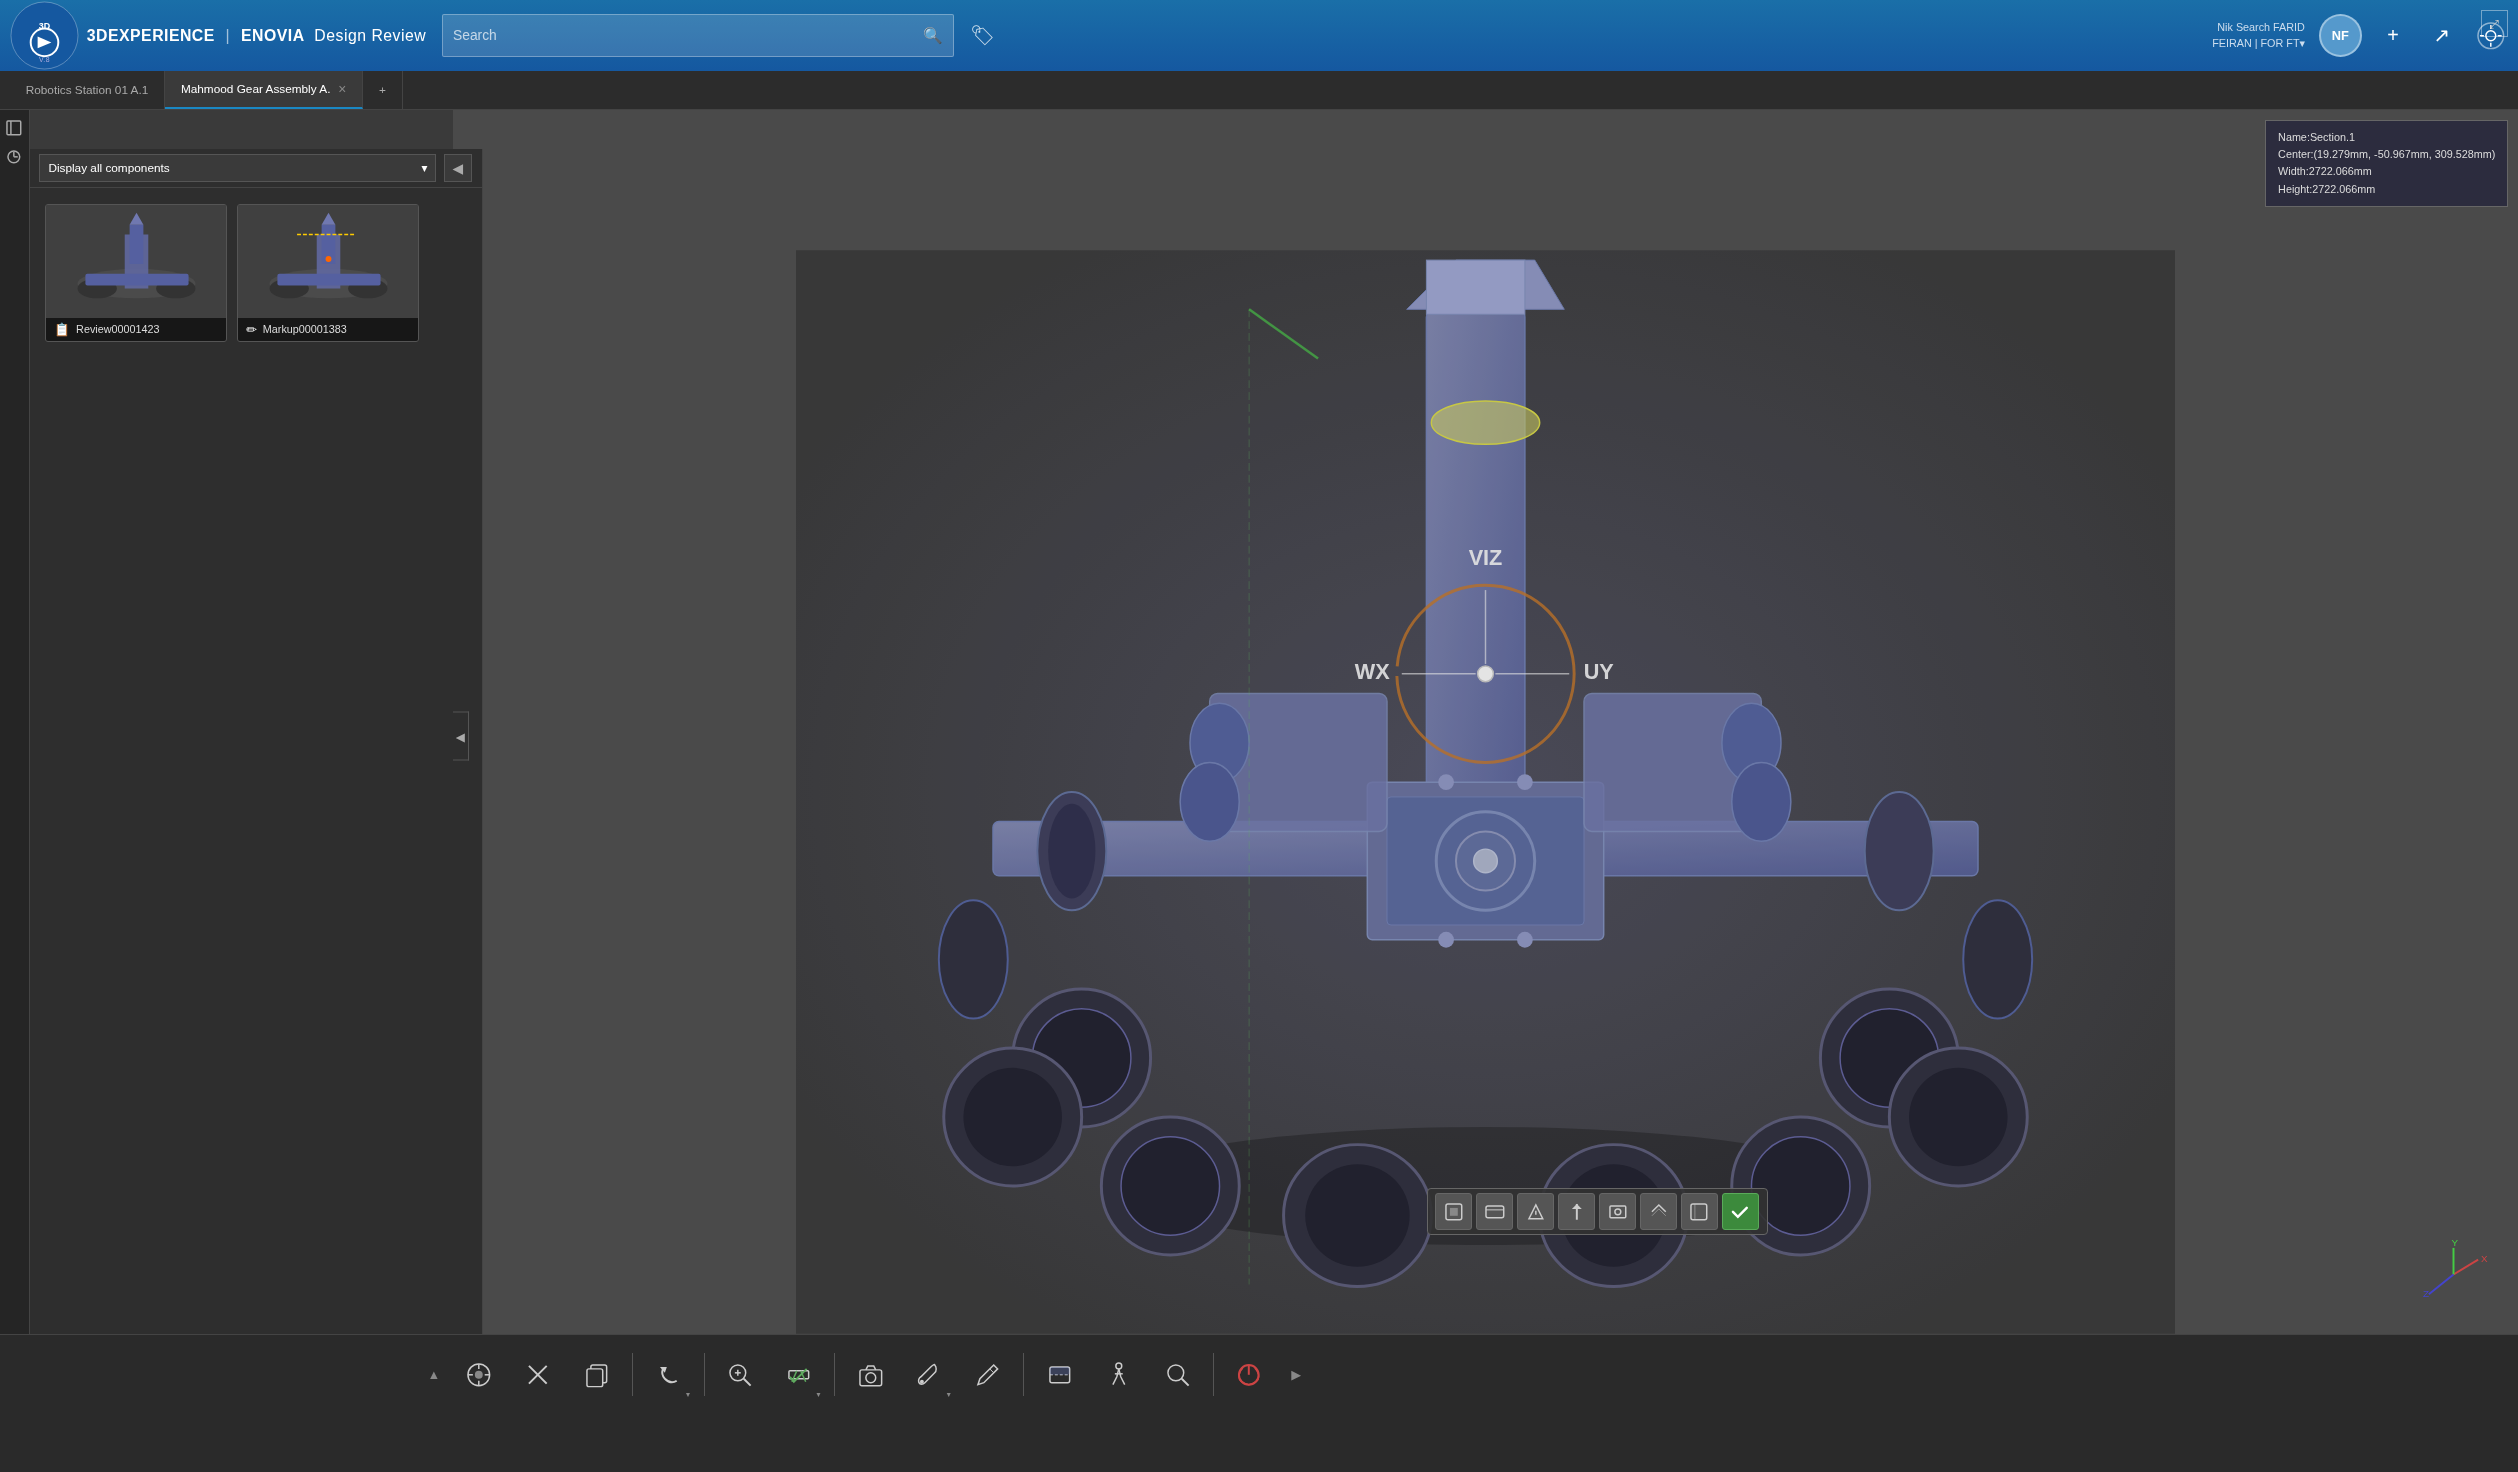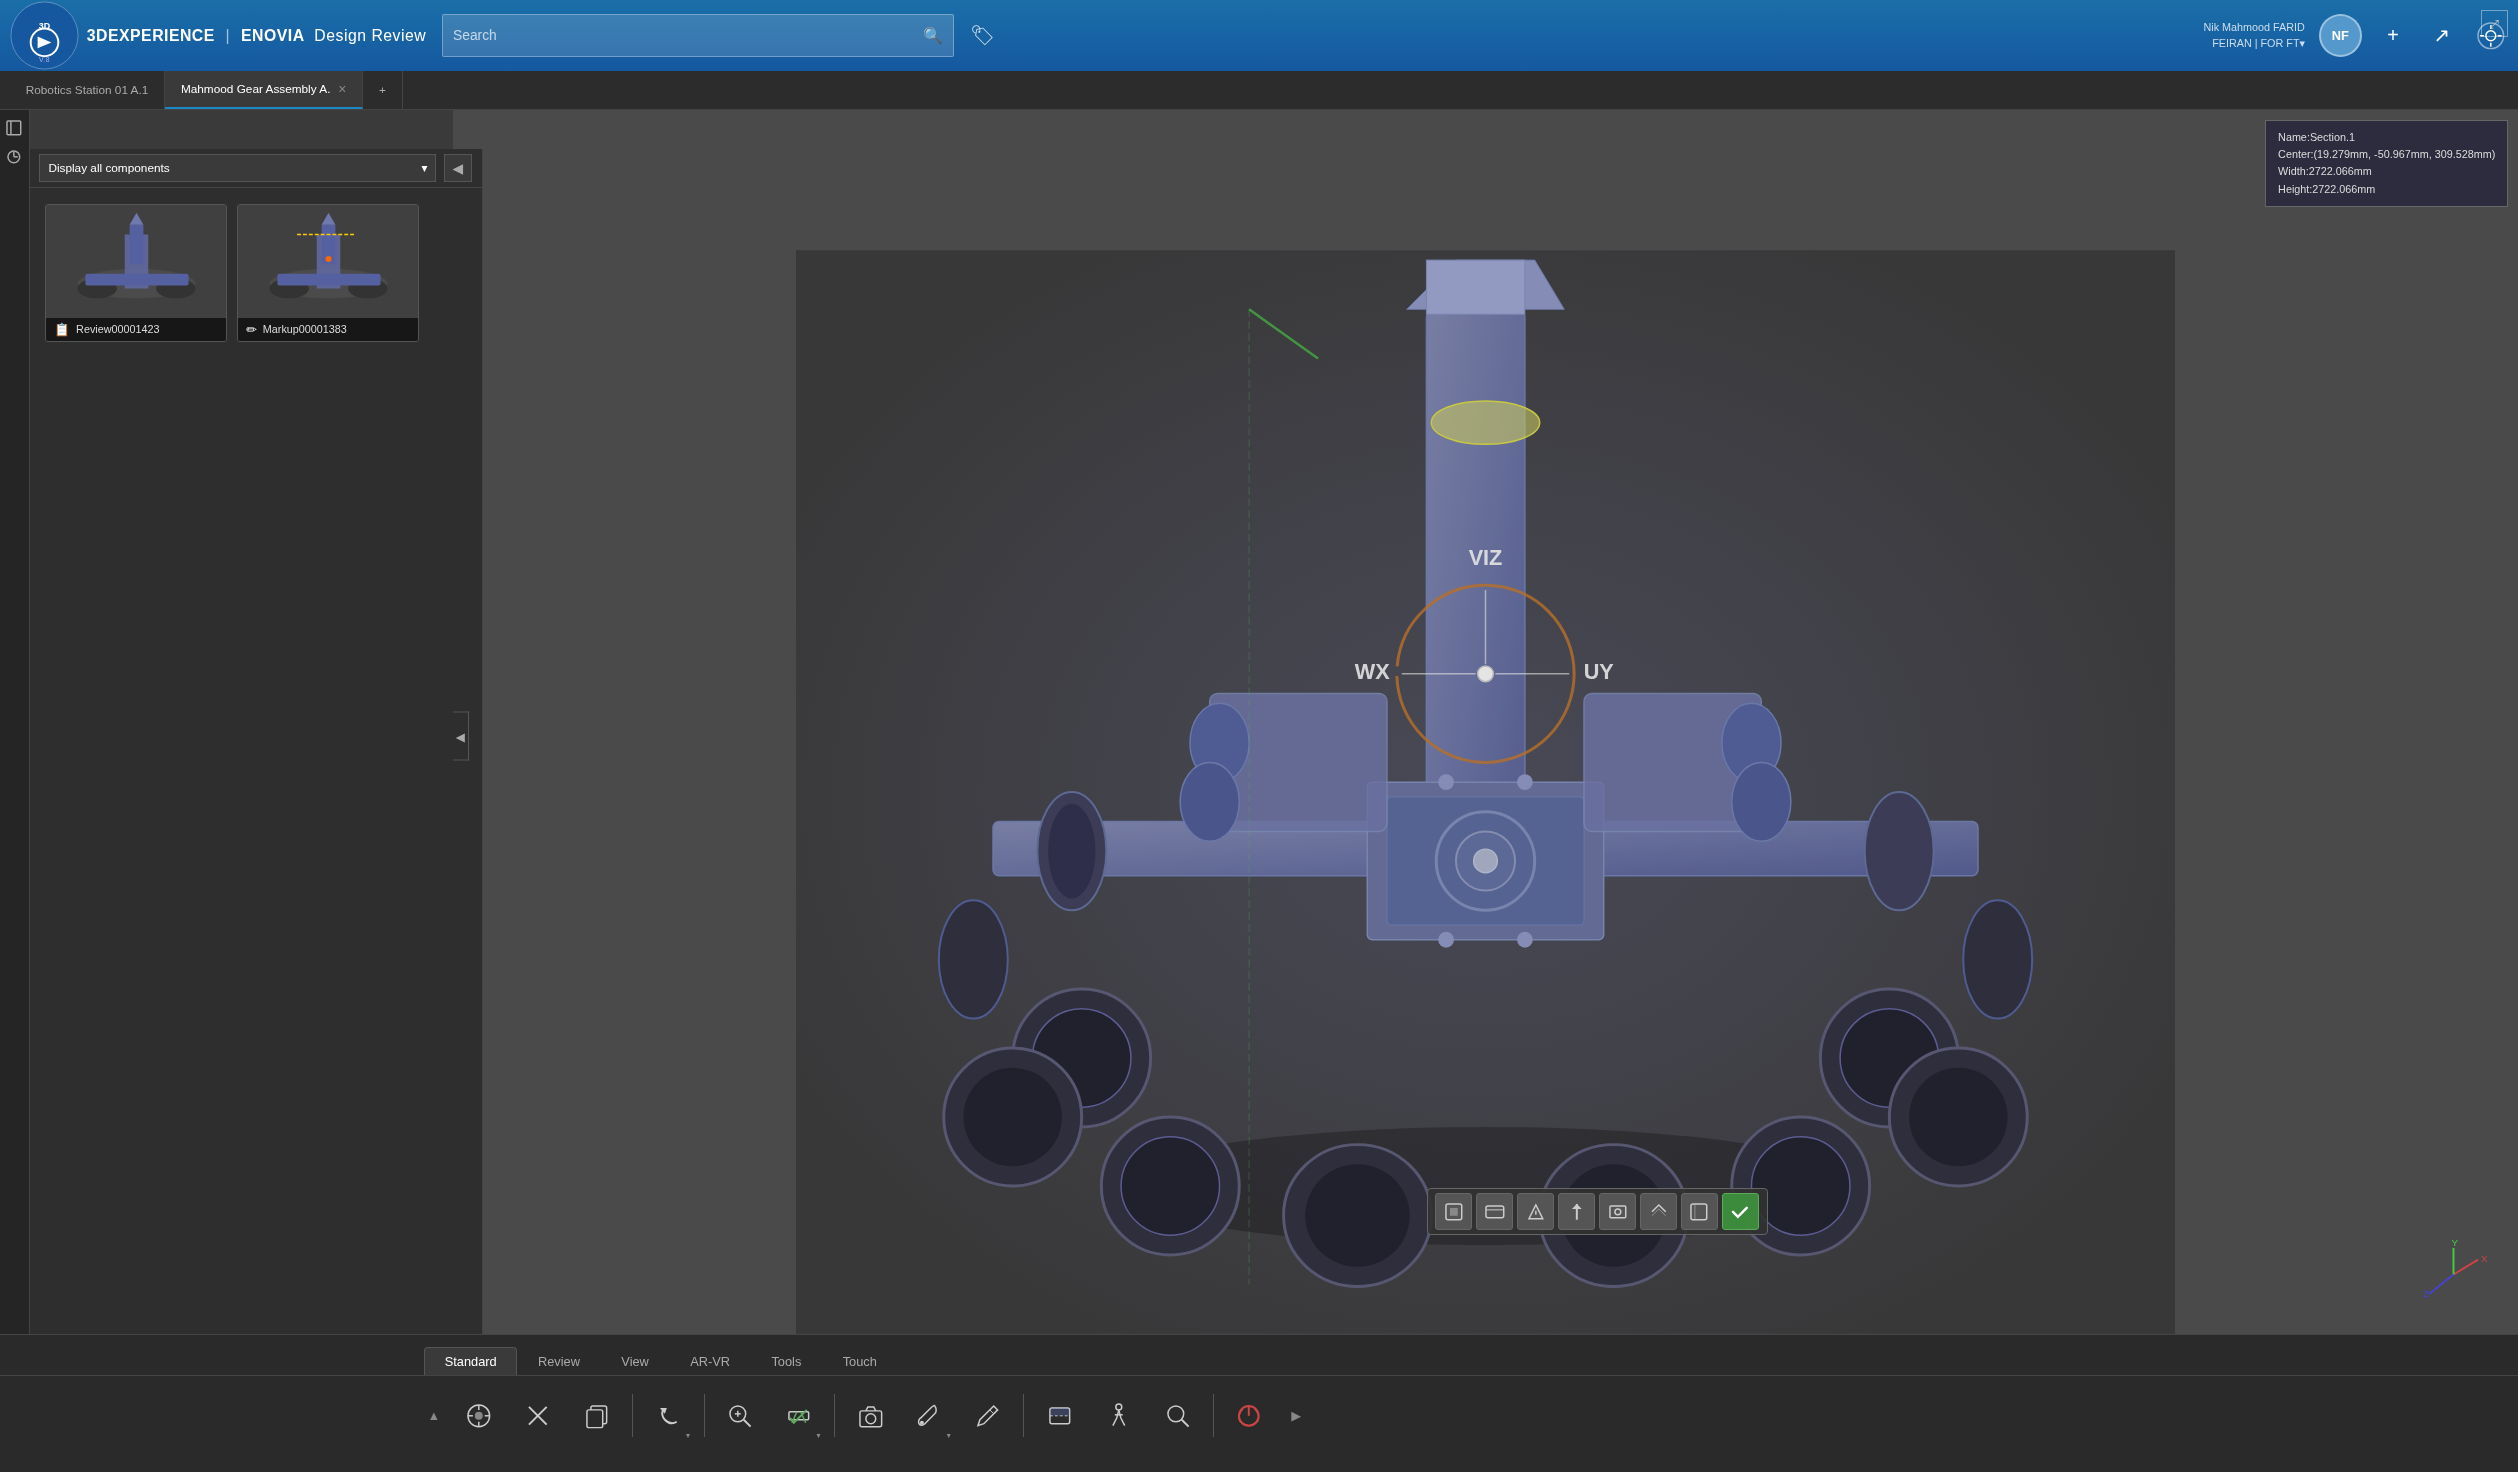--- a/index.html
+++ b/index.html
@@ -467,21 +467,21 @@
     <input type="text" placeholder="Search" style="">
     <span class="search-icon-btn">🔍</span>
   </div>
 
   <span class="tag-icon">🏷</span>
 
   <div class="spacer"></div>
 
   <div class="user-area">
     <div class="user-name">
-      <div>Nik Mahmood FARID</div>
+      <div>Nik Search FARID</div>
       <div>FEIRAN | FOR FT▾</div>
     </div>
     <div class="user-avatar">NF</div>
     <div class="header-btn">+</div>
     <div class="header-btn">↗</div>
     <div class="header-btn">
       <svg width="29.6" height="29.6" viewBox="0 0 30 30" fill="none">
         <circle cx="15" cy="15" r="13" stroke="rgba(255,255,255,0.5)" stroke-width="1.5"></circle>
         <circle cx="15" cy="15" r="5" stroke="#fff" stroke-width="1.5"></circle>
         <path d="M15 4v4M15 22v4M4 15h4M22 15h4" stroke="#fff" stroke-width="1.5"></path>
@@ -740,28 +740,20 @@
       <text x="63" y="22" fill="#cc4444" font-size="10">X</text>
       <text x="33" y="6" fill="#44cc44" font-size="10">Y</text>
       <text x="4" y="58" fill="#4444cc" font-size="10">Z</text>
     </svg>
   </div>
 
   <div style="position:absolute;left:13.8px;top:197px;width:2px;height:591px;background:rgba(255,255,255,0.2);"></div>
 </div>
 
 <div class="bottom-toolbar">
-  <div class="toolbar-tabs">
-    <div class="toolbar-tab active">Standard</div>
-    <div class="toolbar-tab">Review</div>
-    <div class="toolbar-tab">View</div>
-    <div class="toolbar-tab">AR-VR</div>
-    <div class="toolbar-tab">Tools</div>
-    <div class="toolbar-tab">Touch</div>
-  </div>
 
   <div class="toolbar-icons-row">
 
     <div style="width:19.7px;height:55px;display:flex;align-items:center;justify-content:center;cursor:pointer;color:#888;margin-right:3.9px;">▲</div>
 
     <div class="toolbar-btn">
       <svg width="27.6" height="27.6" viewBox="0 0 28 28" fill="none">
         <circle cx="14" cy="14" r="11" stroke="#ccc" stroke-width="1.5"></circle>
         <circle cx="14" cy="14" r="4" fill="#888"></circle>
         <line x1="14" y1="3" x2="14" y2="8" stroke="#ccc" stroke-width="1.5"></line>

